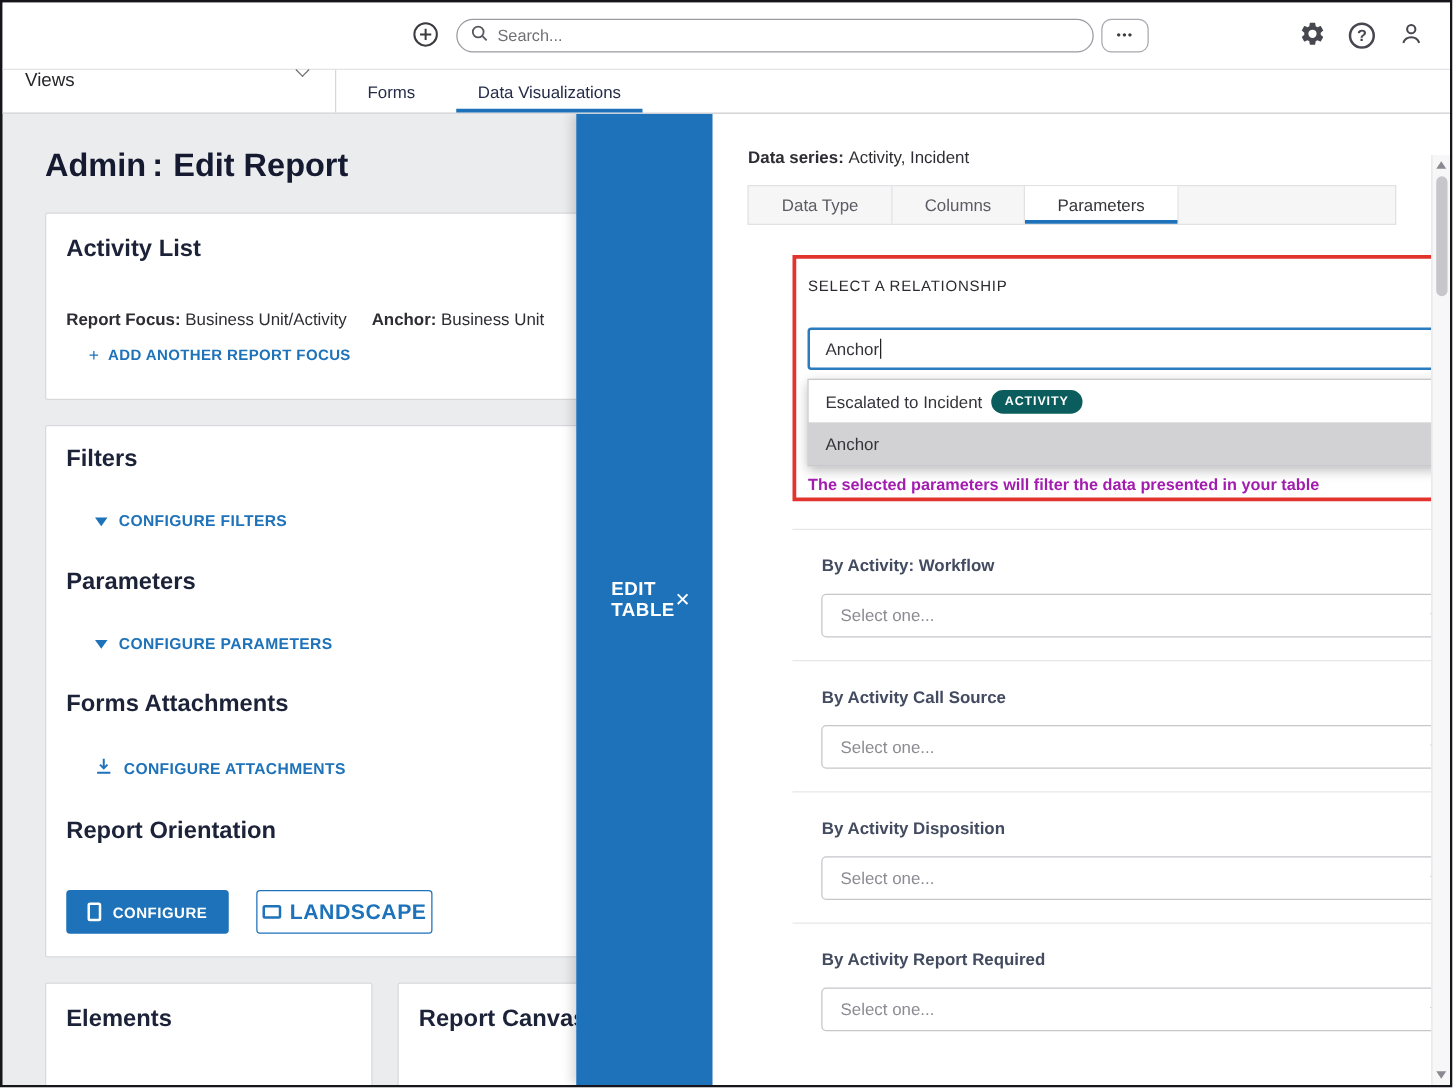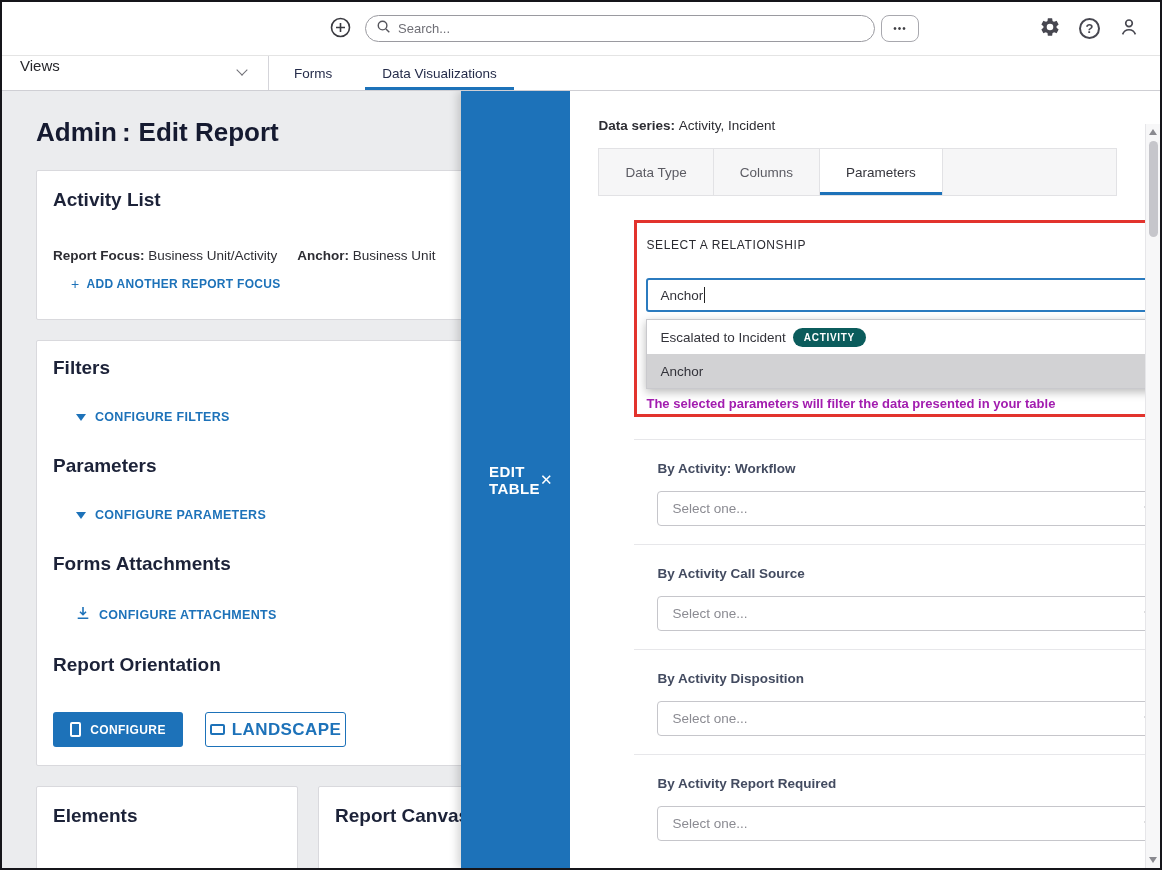--- a/index.html
+++ b/index.html
@@ -19,22 +19,22 @@
 .searchbox input::placeholder { color:#6f6f76; }
 .more-btn { margin-left:6px; width:38px; height:27px; border:1px solid #a8a8ae; border-radius:8px;
   background:#fff; color:#3d3d42; font-size:10px; letter-spacing:1px; display:flex;
   align-items:center; justify-content:center; cursor:pointer; }
 .top-right { margin-left:auto; display:flex; align-items:center; gap:18px; }
 .help-circle { width:21px; height:21px; border:2px solid #474750; border-radius:50%; color:#474750;
   font-size:13px; font-weight:bold; display:flex; align-items:center; justify-content:center; }
 
 
 .navbar { flex:0 0 35px; background:#fff; border-bottom:1px solid #cfcfd4; display:flex; align-items:stretch; }
-.views { width:267px; display:flex; align-items:flex-end; justify-content:space-between;
-  padding:0 22px 16px 18px; border-right:1px solid #d5d5da; cursor:pointer;gap:29px; }
+.views { width:267px; display:flex; align-items:flex-start; justify-content:space-between;
+  padding:0 22px 4px 18px; border-right:1px solid #d5d5da; cursor:pointer;gap:29px; }
 .views-label { font-size:15px; color:#26262b; }
 .nav-tab { display:flex; align-items:center; padding:0 25px; font-size:13.5px; color:#252c4a;
   cursor:pointer; position:relative; }
 .nav-tab.active::after { content:""; position:absolute; left:8px; right:8px; bottom:0; height:3px; background:#1d72b9; }
 
 
 .chev { width:8px; height:8px; border-right:1.6px solid #6f6f76; border-bottom:1.6px solid #6f6f76;
   transform:rotate(45deg); margin-top:-4px; flex:0 0 auto; }
 
 
@@ -78,21 +78,21 @@
 .panel { position:absolute; top:0; bottom:0; left:459px; right:0; background:#fff; z-index:10;
   box-shadow:-3px 0 9px rgba(0,0,0,.18); display:flex; flex-direction:row; }
 .panel-header { flex:0 0 33px; background:#1d72b9; color:#fff; display:flex; align-items:center;
   padding:0 18px 0 28px; }
 .panel-title { font-size:15px; font-weight:bold; letter-spacing:.4px; }
 .panel-close { margin-left:auto; color:#fff; font-size:15px; cursor:pointer; background:none; border:none; }
 .panel-body { flex:1; position:relative; padding:0 43px 0 28px; overflow:hidden; }
 .data-series { margin-top:27px; font-size:13.5px; color:#2d2d33; }
 .data-series b { font-weight:bold; }
 
-.ptab-bar { margin-top:15px; height:48px; background:#f6f6f7; border:1px solid #e2e2e5; display:flex; }
+.ptab-bar { margin-top:15px; height:32px; background:#f6f6f7; border:1px solid #e2e2e5; display:flex; }
 .ptab { display:flex; align-items:center; justify-content:center; padding:0 26px; font-size:13.5px;
   color:#5b5b63; border-right:1px solid #e2e2e5; cursor:pointer; position:relative; }
 .ptab.active { background:#fff; color:#34343b; }
 .ptab.active::after { content:""; position:absolute; left:0; right:0; bottom:0; height:3px; background:#1d72b9; }
 
 .highlight-box { margin-top:24px; margin-left:36px; width:562px; height:197px;
   border:3px solid #e2332d; overflow:hidden; padding:0 9px; }
 .rel-label { margin-top:15px; font-size:12px; color:#2a2a30; letter-spacing:.6px; }
 .combobox { margin-top:26px; height:34px; border:2px solid #2b7bbf; border-radius:3px; display:flex;
   align-items:center; padding:0 12px; font-size:13.5px; color:#33333a; cursor:text; background:#fff; }

